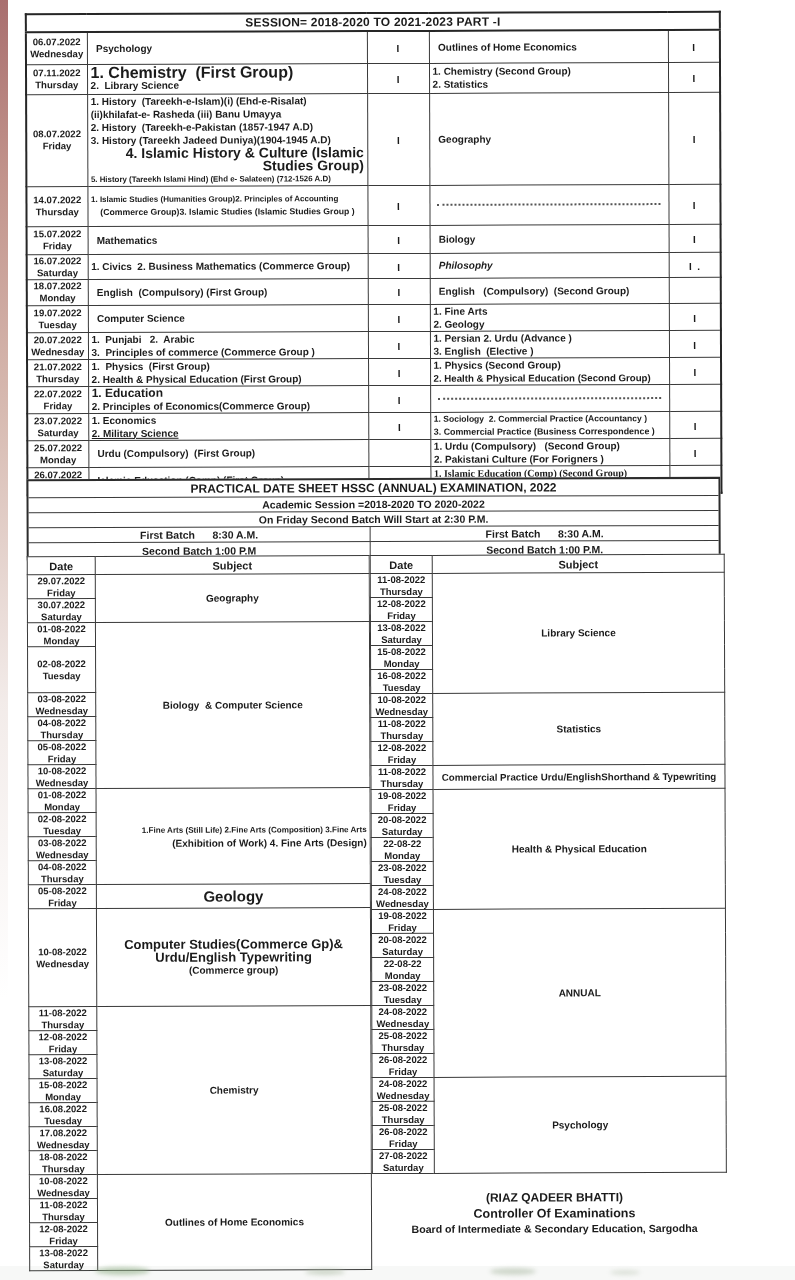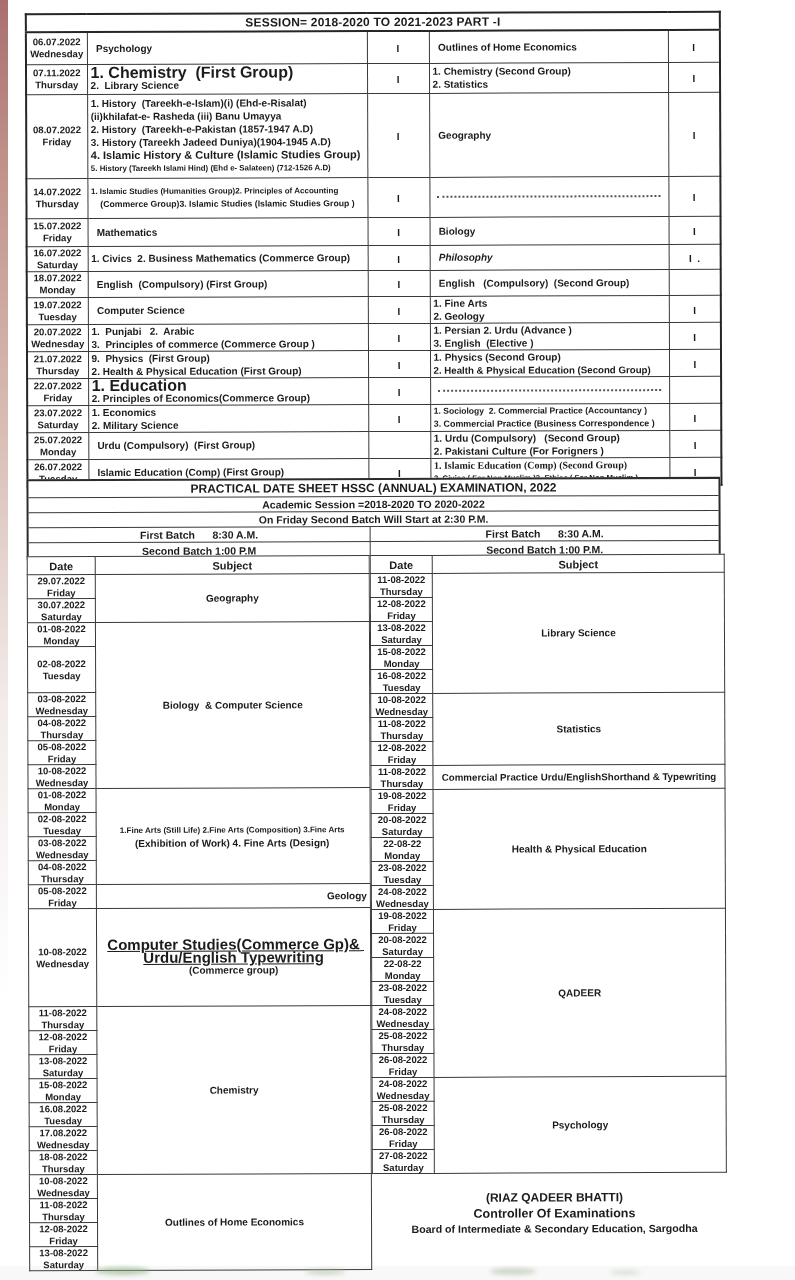--- a/index.html
+++ b/index.html
@@ -38,21 +38,21 @@
   .p-cell-l { width:342px; height:100%; border-right:1px solid #3a3a3a;
               display:flex; align-items:center; justify-content:center; }
   .p-cell-r { flex:1; height:100%; display:flex; align-items:center; justify-content:center; }
 
   
   #bt-left  { left:27px;  top:555px; width:342px; border:1.5px solid #2c2c2c; }
   #bt-right { left:370px; top:555px; width:354px; border:1.5px solid #2c2c2c; }
   #bt-left th, #bt-right th { font-size:11px; height:18px; text-align:center; font-weight:700; }
   .d-cell { text-align:center; font-size:9.5px; font-weight:700; line-height:11.5px; vertical-align:middle; }
   .s-cell { font-size:10px; font-weight:700; vertical-align:middle; text-align:center; }
-  .s-left { text-align:center; padding-left:1px;margin-top:16px; }
+  .s-left { text-align:right; padding-left:1px;margin-top:16px; }
 
   
   .signature { position:absolute; left:405px; top:1190px; width:295px;
                text-align:center; font-weight:700; }
   .sig-name { font-size:12px;   line-height:16px; }
   .sig-role { font-size:12.5px; line-height:16px; }
   .sig-org  { font-size:10.6px; line-height:14px; }
 
   
   .edge-left { position:absolute; left:0; top:0; width:8px; height:1280px; z-index:5;
@@ -116,21 +116,21 @@
         <tr style="height: 84px;">
           <td class="c-date">
             <div>08.07.2022</div>
             <div>Friday</div>
           </td>
           <td class="c-subj">
             <div class="line" style="font-size: 10px;">1. History  (Tareekh-e-Islam)(i) (Ehd-e-Risalat)</div>
             <div class="line" style="font-size: 10px;">(ii)khilafat-e- Rasheda (iii) Banu Umayya</div>
             <div class="line" style="font-size: 10px;">2. History  (Tareekh-e-Pakistan (1857-1947 A.D)</div>
             <div class="line" style="font-size: 10px;">3. History (Tareekh Jadeed Duniya)(1904-1945 A.D)</div>
-            <div class="line" style="font-size: 11px;">4. Islamic History &amp; Culture (Islamic Studies Group)</div>
+            <div class="line" style="font-size: 14px; text-align: right;">4. Islamic History &amp; Culture (Islamic Studies Group)</div>
             <div class="line" style="font-size: 7.9px;">5. History (Tareekh Islami Hind) (Ehd e- Salateen) (712-1526 A.D)</div>
           </td>
           <td class="c-mark">I</td>
           <td class="c-subj">
             <div class="line" style="font-size: 10px;">  Geography</div>
           </td>
           <td class="c-mark">I</td>
         </tr>
         <tr style="height: 40px;">
           <td class="c-date">
@@ -219,53 +219,53 @@
             <div class="line" style="font-size: 10px;">3. English  (Elective )</div>
           </td>
           <td class="c-mark">I</td>
         </tr>
         <tr style="height: 27px;">
           <td class="c-date">
             <div>21.07.2022</div>
             <div>Thursday</div>
           </td>
           <td class="c-subj">
-            <div class="line" style="font-size: 10px;">9.  Physics  (First Group)</div>
+            <div class="line" style="font-size: 10px;">1.  Physics  (First Group)</div>
             <div class="line" style="font-size: 10px;">2. Health &amp; Physical Education (First Group)</div>
           </td>
           <td class="c-mark">I</td>
           <td class="c-subj">
             <div class="line" style="font-size: 10px;">1. Physics (Second Group)</div>
             <div class="line" style="font-size: 9.69px;">2. Health &amp; Physical Education (Second Group)</div>
           </td>
           <td class="c-mark">I</td>
         </tr>
         <tr style="height: 26px;">
           <td class="c-date">
             <div>22.07.2022</div>
             <div>Friday</div>
           </td>
           <td class="c-subj">
-            <div class="line" style="font-size: 16px;">1. Education</div>
+            <div class="line" style="font-size: 12px;">1. Education</div>
             <div class="line" style="font-size: 10px;">2. Principles of Economics(Commerce Group)</div>
           </td>
           <td class="c-mark">I</td>
           <td class="c-subj">
             <div class="dotted"></div>
           </td>
           <td class="c-mark"></td>
         </tr>
         <tr style="height: 25px;">
           <td class="c-date">
             <div>23.07.2022</div>
             <div>Saturday</div>
           </td>
           <td class="c-subj">
             <div class="line" style="font-size: 10px;">1. Economics</div>
-            <div class="line" style="font-size: 10px;">2. Military Science</div>
+            <div class="line" style="font-size: 10px; text-decoration: underline;">2. Military Science</div>
           </td>
           <td class="c-mark">I</td>
           <td class="c-subj">
             <div class="line" style="font-size: 8.55px;">1. Sociology  2. Commercial Practice (Accountancy )</div>
             <div class="line" style="font-size: 8.89px;">3. Commercial Practice (Business Correspondence )</div>
           </td>
           <td class="c-mark">I</td>
         </tr>
         <tr style="height: 27px;">
           <td class="c-date">
@@ -405,30 +405,30 @@
             <div>04-08-2022</div>
             <div>Thursday</div>
           </td>
         </tr>
         <tr style="height: 24px;">
           <td class="d-cell">
             <div>05-08-2022</div>
             <div>Friday</div>
           </td>
           <td class="s-cell" rowspan="1">
-            <div class="line" style="font-size: 10px; text-align: right;">Geology</div>
+            <div class="line" style="font-size: 15px;">Geology</div>
           </td>
         </tr>
         <tr style="height: 98px;">
           <td class="d-cell">
             <div>10-08-2022</div>
             <div>Wednesday</div>
           </td>
           <td class="s-cell" rowspan="1">
-            <div class="line" style="font-size: 15px; text-decoration: underline;">Computer Studies(Commerce Gp)&amp; Urdu/English Typewriting</div>
+            <div class="line" style="font-size: 13px;">Computer Studies(Commerce Gp)&amp; Urdu/English Typewriting</div>
             <div class="line" style="font-size: 10px;">(Commerce group)</div>
           </td>
         </tr>
         <tr style="height: 24px;">
           <td class="d-cell">
             <div>11-08-2022</div>
             <div>Thursday</div>
           </td>
           <td class="s-cell" rowspan="7">
             <div class="line" style="font-size: 10px;">Chemistry</div>
@@ -605,21 +605,21 @@
             <div>24-08-2022</div>
             <div>Wednesday</div>
           </td>
         </tr>
         <tr style="height: 24px;">
           <td class="d-cell">
             <div>19-08-2022</div>
             <div>Friday</div>
           </td>
           <td class="s-cell" rowspan="7">
-            <div class="line" style="font-size: 10px;">QADEER</div>
+            <div class="line" style="font-size: 10px;">ANNUAL</div>
           </td>
         </tr>
         <tr style="height: 24px;">
           <td class="d-cell">
             <div>20-08-2022</div>
             <div>Saturday</div>
           </td>
         </tr>
         <tr style="height: 24px;">
           <td class="d-cell">

